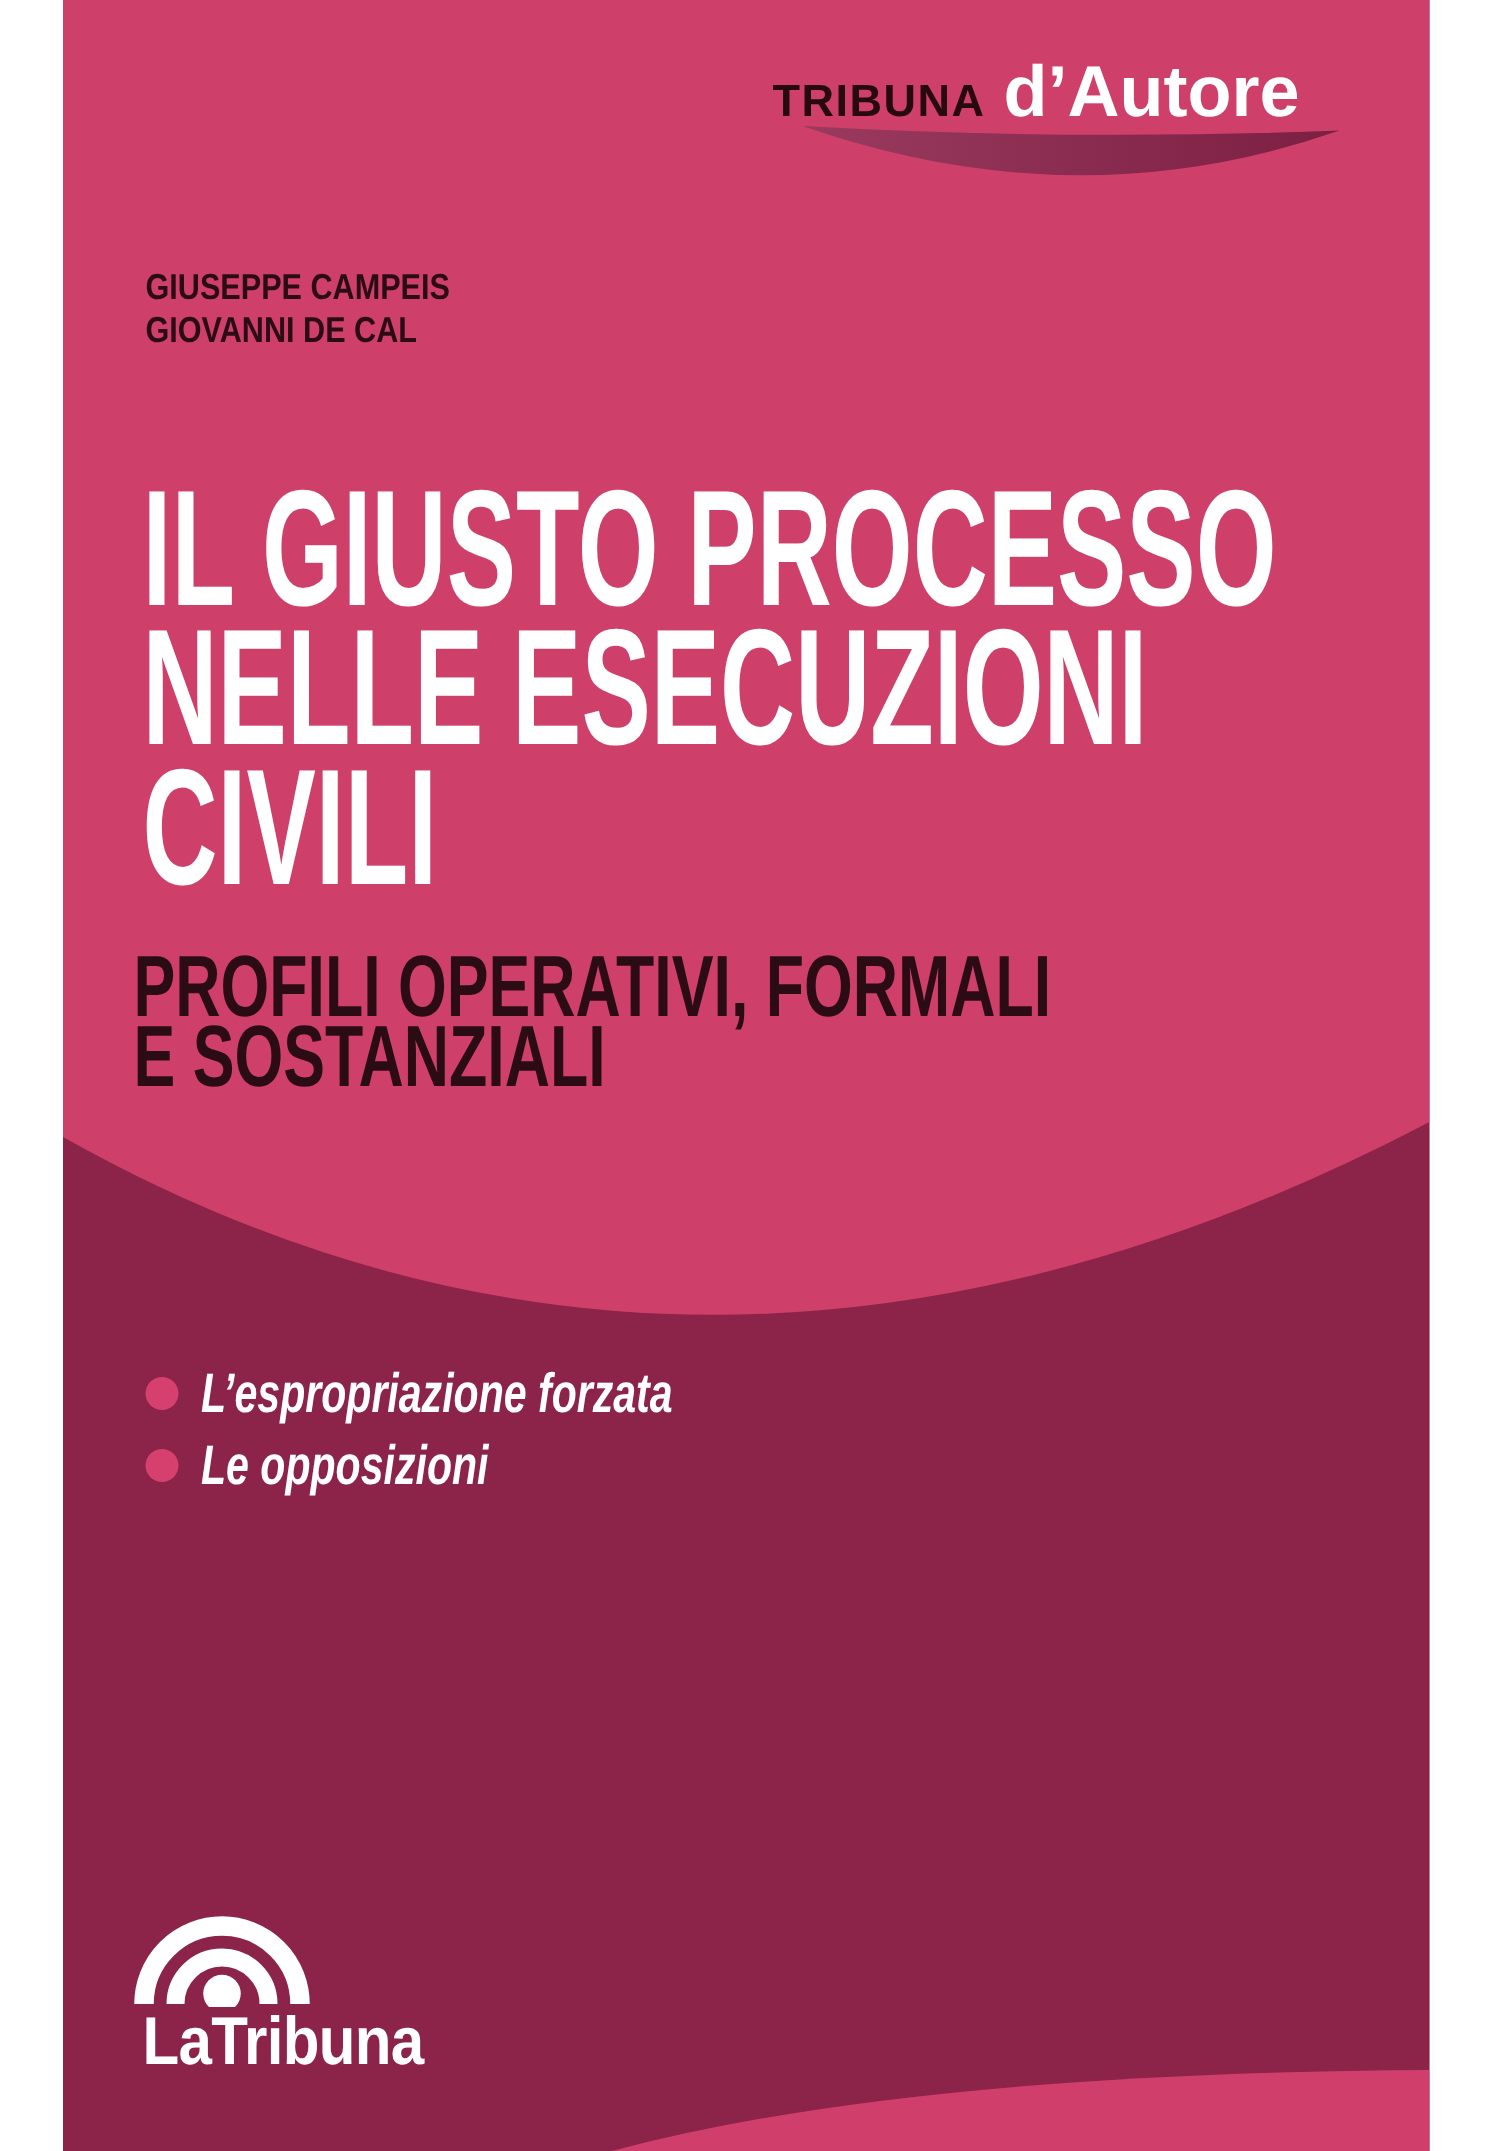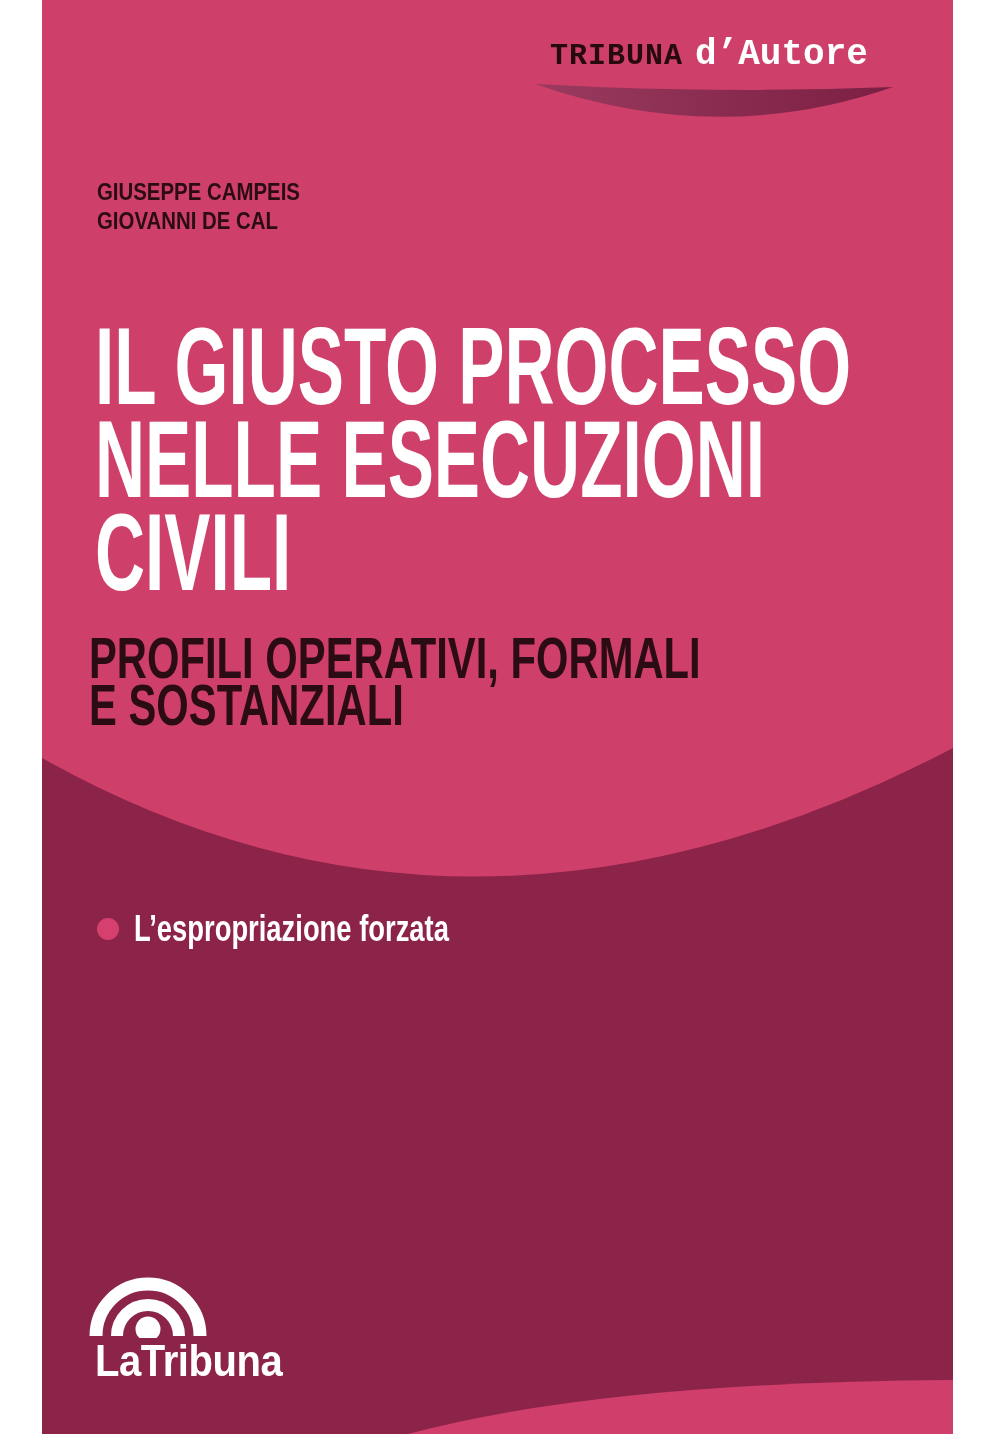--- a/index.html
+++ b/index.html
@@ -8,25 +8,25 @@
     font-family:"Liberation Sans",sans-serif;overflow:hidden;
   }
   .cover{
     position:absolute;left:42px;top:0;width:911px;height:1434px;
     background:#8c2349;overflow:hidden;
   }
   .bg-svg{position:absolute;left:0;top:0;width:911px;height:1434px;display:block;}
 
   
   .series{
-    position:absolute;left:508px;top:34px;display:flex;align-items:baseline;gap:12px;
-    font-family:Liberation Mono, monospace;font-weight:bold;white-space:nowrap;justify-content:flex-end;
+    position:absolute;left:473px;top:34px;display:flex;align-items:baseline;gap:12px;
+    font-family:Liberation Sans, sans-serif;font-weight:bold;white-space:nowrap;justify-content:flex-end;
   }
   .series-tribuna{font-size:30px;color:#260a0e;letter-spacing:1px;}
-  .series-dautore{font-size:36px;color:#ffffff;}
+  .series-dautore{font-size:48px;color:#ffffff;}
 
   
   .authors{
     position:absolute;left:55px;top:177px;
     font-size:24px;font-weight:bold;line-height:29px;color:#2b0c15;
     transform:scaleX(0.85);transform-origin:left top;white-space:nowrap;
   }
 
   
   .title{
@@ -37,21 +37,21 @@
   }
 
   
   .subtitle{
     position:absolute;left:47px;top:634px;
     font-size:58px;font-weight:bold;line-height:47px;color:#2b0c15;
     transform:scaleX(0.72);transform-origin:left top;white-space:nowrap;
   }
 
   
-  .topics{position:absolute;left:55px;top:905px;}
+  .topics{position:absolute;left:55px;top:905px;font-style:italic;}
   .topic-row{display:flex;align-items:center;height:48px;}
   .dot{
     width:22px;height:22px;border-radius:50%;background:#d6406f;
     flex:0 0 auto;margin-right:15px;
   }
   .topic-text{
     font-size:37px;font-weight:bold;color:#ffffff;white-space:nowrap;
     transform:scaleX(0.74);transform-origin:left center;display:inline-block;
   }
 
@@ -100,20 +100,24 @@
   <div class="subtitle">
     <div>PROFILI OPERATIVI, FORMALI</div>
     <div>E SOSTANZIALI</div>
   </div>
 
   <div class="topics">
     <div class="topic-row">
       <span class="dot"></span>
       <span class="topic-text">L’espropriazione forzata</span>
     </div>
+    <div class="topic-row">
+      <span class="dot"></span>
+      <span class="topic-text">Le opposizioni</span>
+    </div>
   </div>
 
   <svg class="pub-icon" viewBox="0 0 124 66">
     <path d="M10,64 A52,52 0 0 1 114,64" fill="none" stroke="#ffffff" stroke-width="13"></path>
     <path d="M31,64 A31,31 0 0 1 93,64" fill="none" stroke="#ffffff" stroke-width="12"></path>
     <circle cx="62" cy="57" r="12.5" fill="#ffffff"></circle>
     <rect x="55.5" y="57" width="13" height="9" fill="#ffffff"></rect>
   </svg>
   <div class="pub-text">LaTribuna</div>
 

